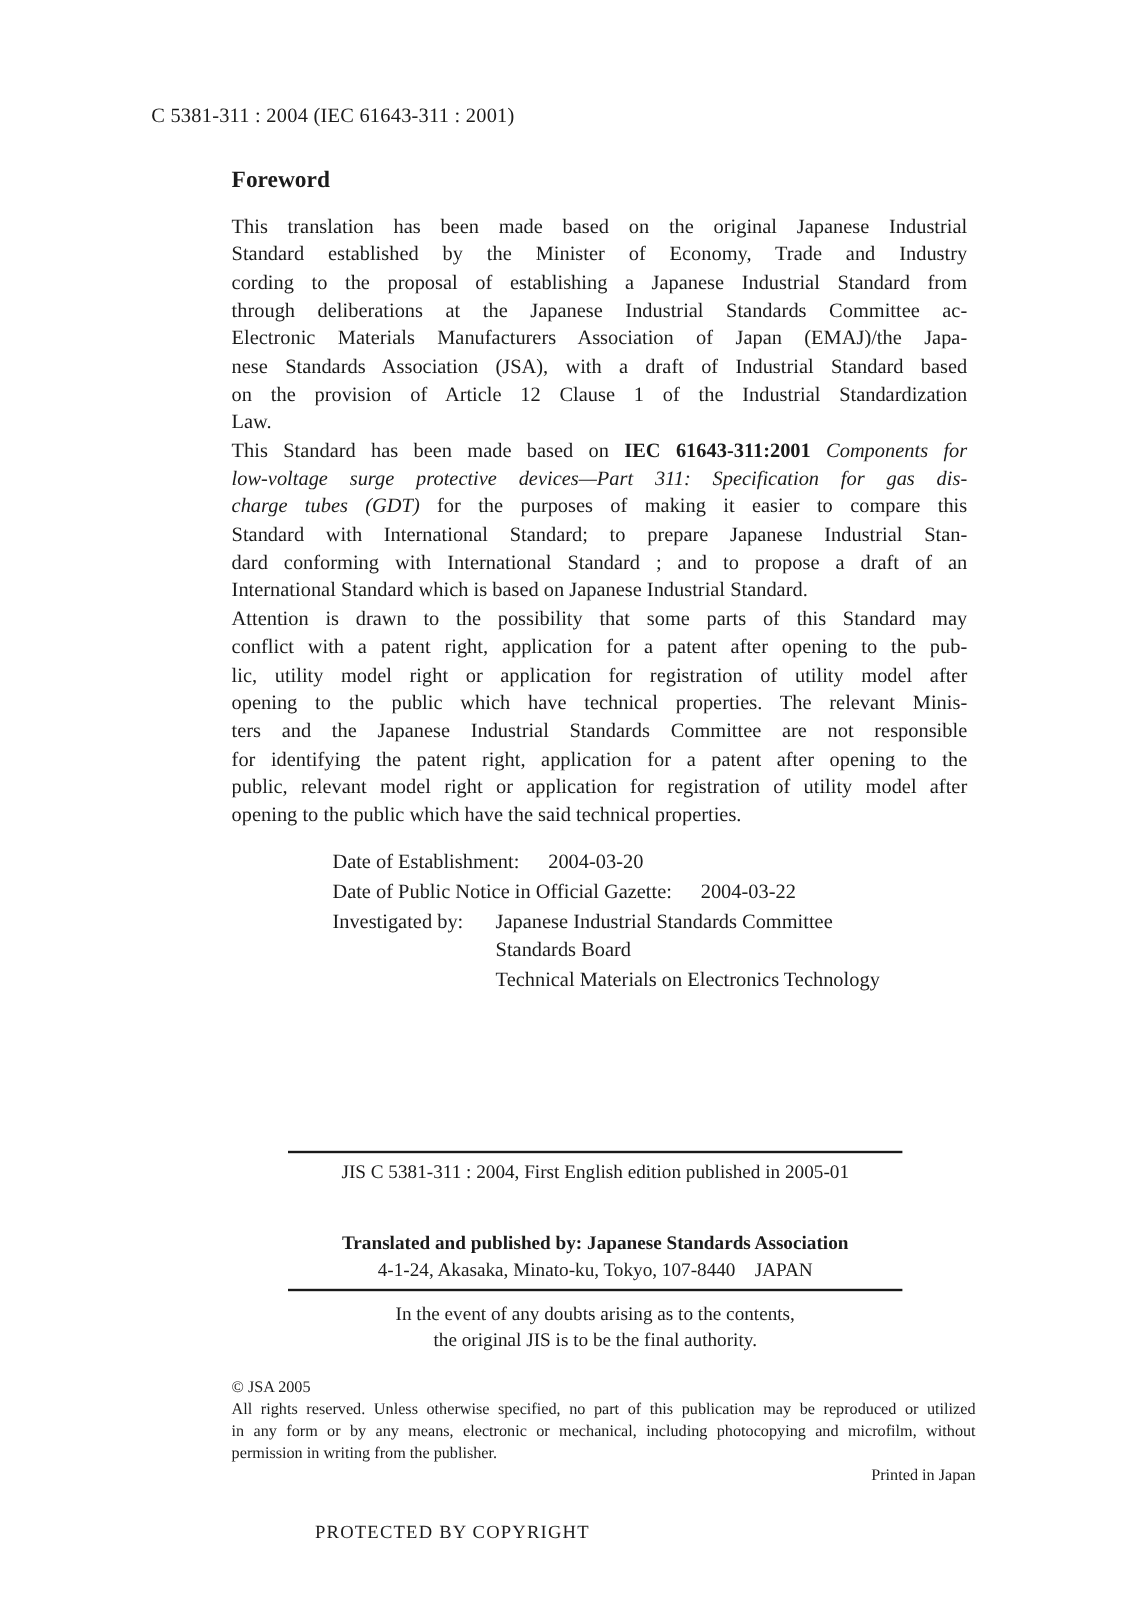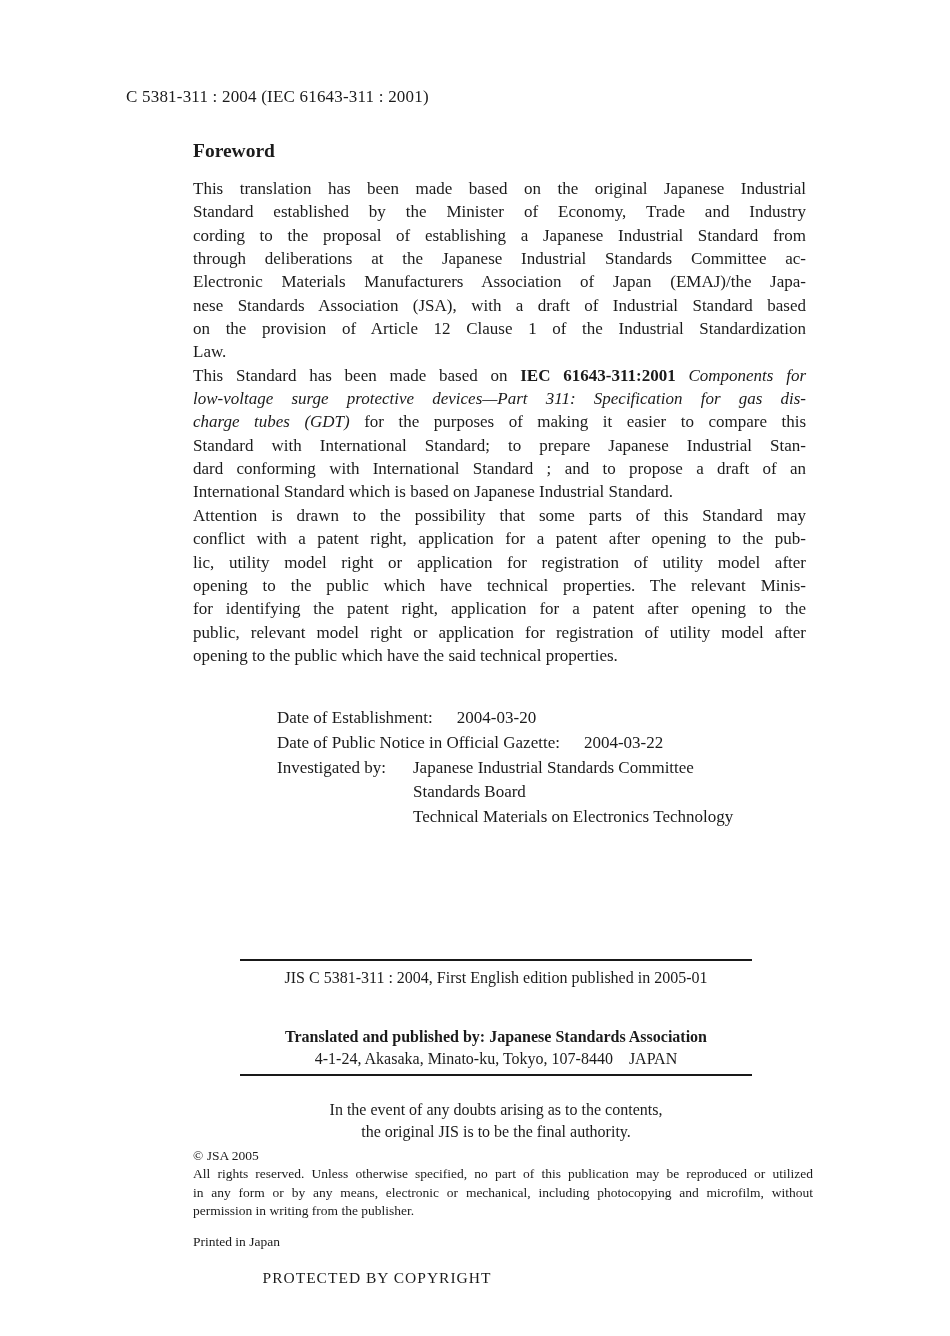--- a/index.html
+++ b/index.html
@@ -23,24 +23,24 @@
   .date-row{white-space:nowrap;}
   .date-val{padding-left:24px;}
   .inv-row{display:flex;}
   .inv-label{width:136px;flex-shrink:0;}
   #footer{left:240px;top:959px;width:512px;text-align:center;}
   .rule{border-top:2px solid #191919;height:0;}
   #jis-edition{margin-top:7px;font-size:16px;line-height:20px;}
   #translated-line{margin-top:38px;font-size:16px;line-height:22px;font-weight:bold;}
   #address-line{font-size:16px;line-height:22px;white-space:pre-wrap;}
   #rule2{margin-top:4px;}
-  #doubts{margin-top:23px;font-size:16px;line-height:22px;}
+  #doubts{margin-top:9px;font-size:16px;line-height:22px;}
   #copyright{left:193px;top:1147px;width:620px;font-size:13.5px;line-height:18.3px;}
   .rl{text-align:justify;text-align-last:justify;}
-  #printed-line{margin-top:13px;}
+  #printed-line{text-align:right;}
   #protected-line{left:0;top:1269px;width:754px;text-align:center;font-size:15.5px;letter-spacing:1px;}
 </style>
 </head>
 <body>
 
 <div class="abs" id="doc-number">C 5381-311 : 2004 (IEC 61643-311 : 2001)</div>
 
 <div class="abs" id="content">
   <h1 id="foreword-title">Foreword</h1>
 
@@ -62,20 +62,21 @@
     <div class="jl">Standard with International Standard; to prepare Japanese Industrial Stan-</div>
     <div class="jl">dard conforming with International Standard ; and to propose a draft of an</div>
     <div class="ll">International Standard which is based on Japanese Industrial Standard.</div>
   </div>
 
   <div>
     <div class="jl">Attention is drawn to the possibility that some parts of this Standard may</div>
     <div class="jl">conflict with a patent right, application for a patent after opening to the pub-</div>
     <div class="jl">lic, utility model right or application for registration of utility model after</div>
     <div class="jl">opening to the public which have technical properties. The relevant Minis-</div>
+    <div class="jl">ters and the Japanese Industrial Standards Committee are not responsible</div>
     <div class="jl">for identifying the patent right, application for a patent after opening to the</div>
     <div class="jl">public, relevant model right or application for registration of utility model after</div>
     <div class="ll">opening to the public which have the said technical properties.</div>
   </div>
 </div>
 
 <div class="abs" id="dates">
   <div class="date-row"><span>Date of Establishment:</span><span class="date-val">2004-03-20</span></div>
   <div class="date-row"><span>Date of Public Notice in Official Gazette:</span><span class="date-val">2004-03-22</span></div>
   <div class="inv-row">

